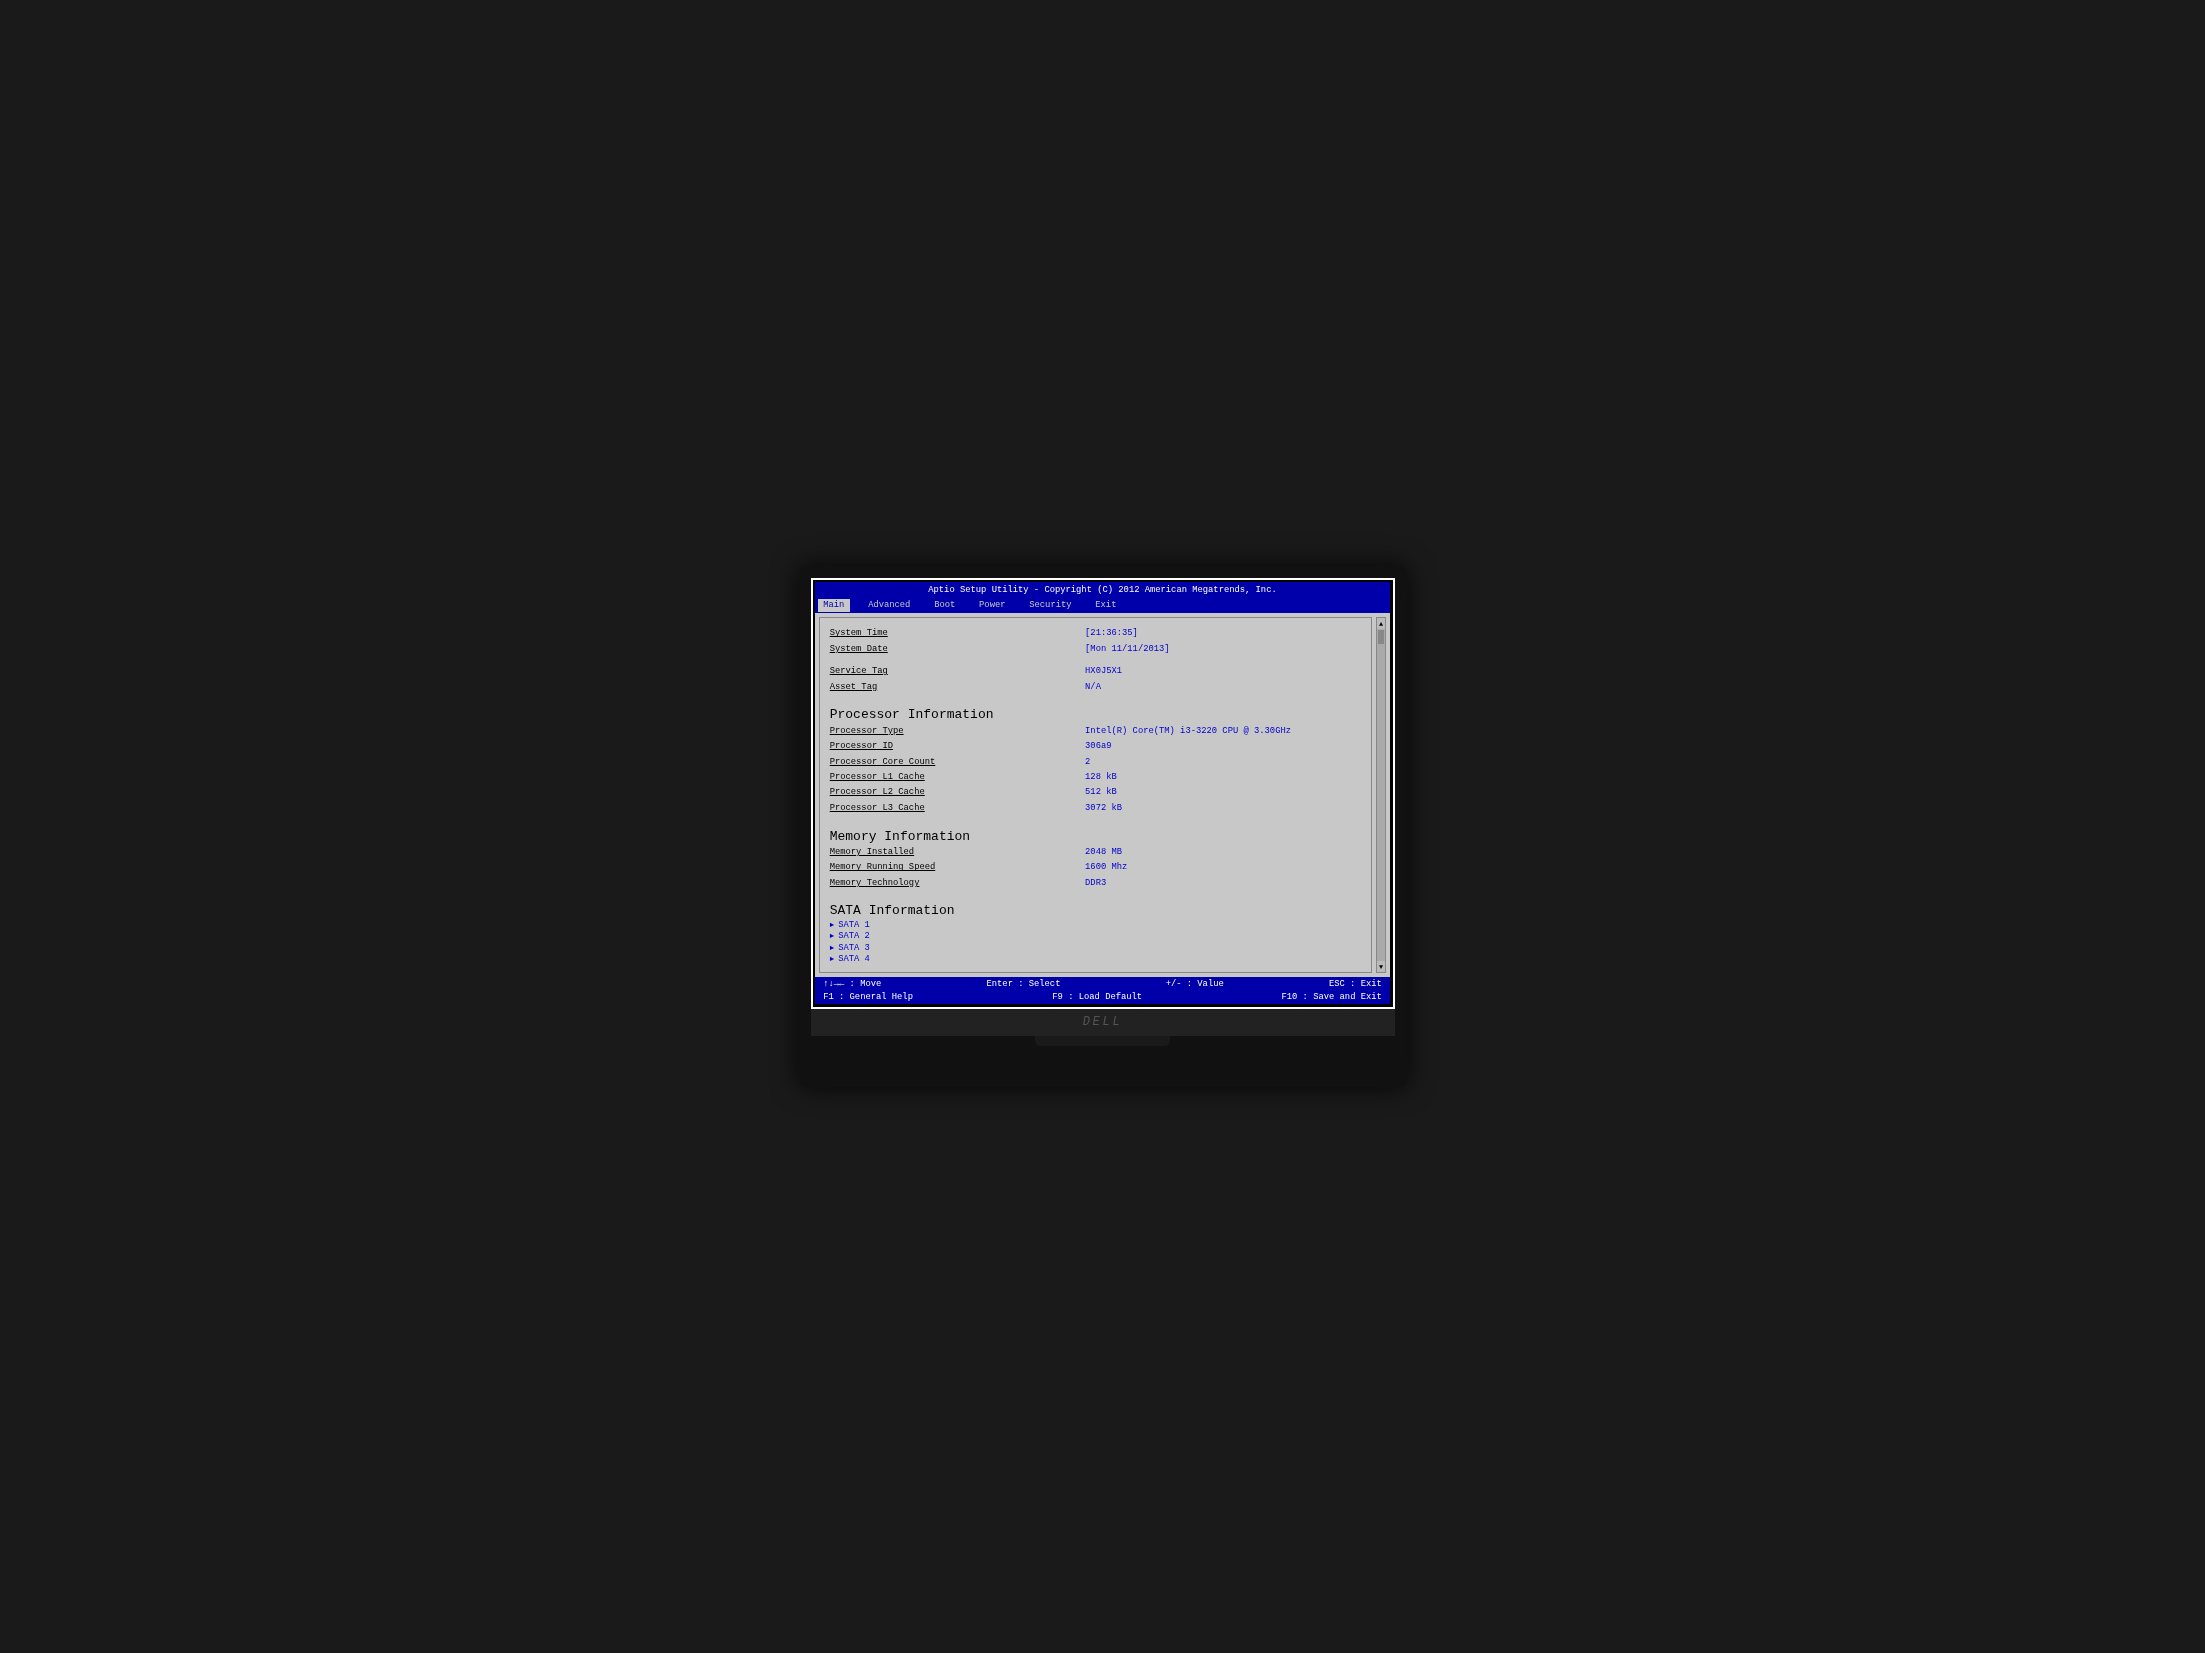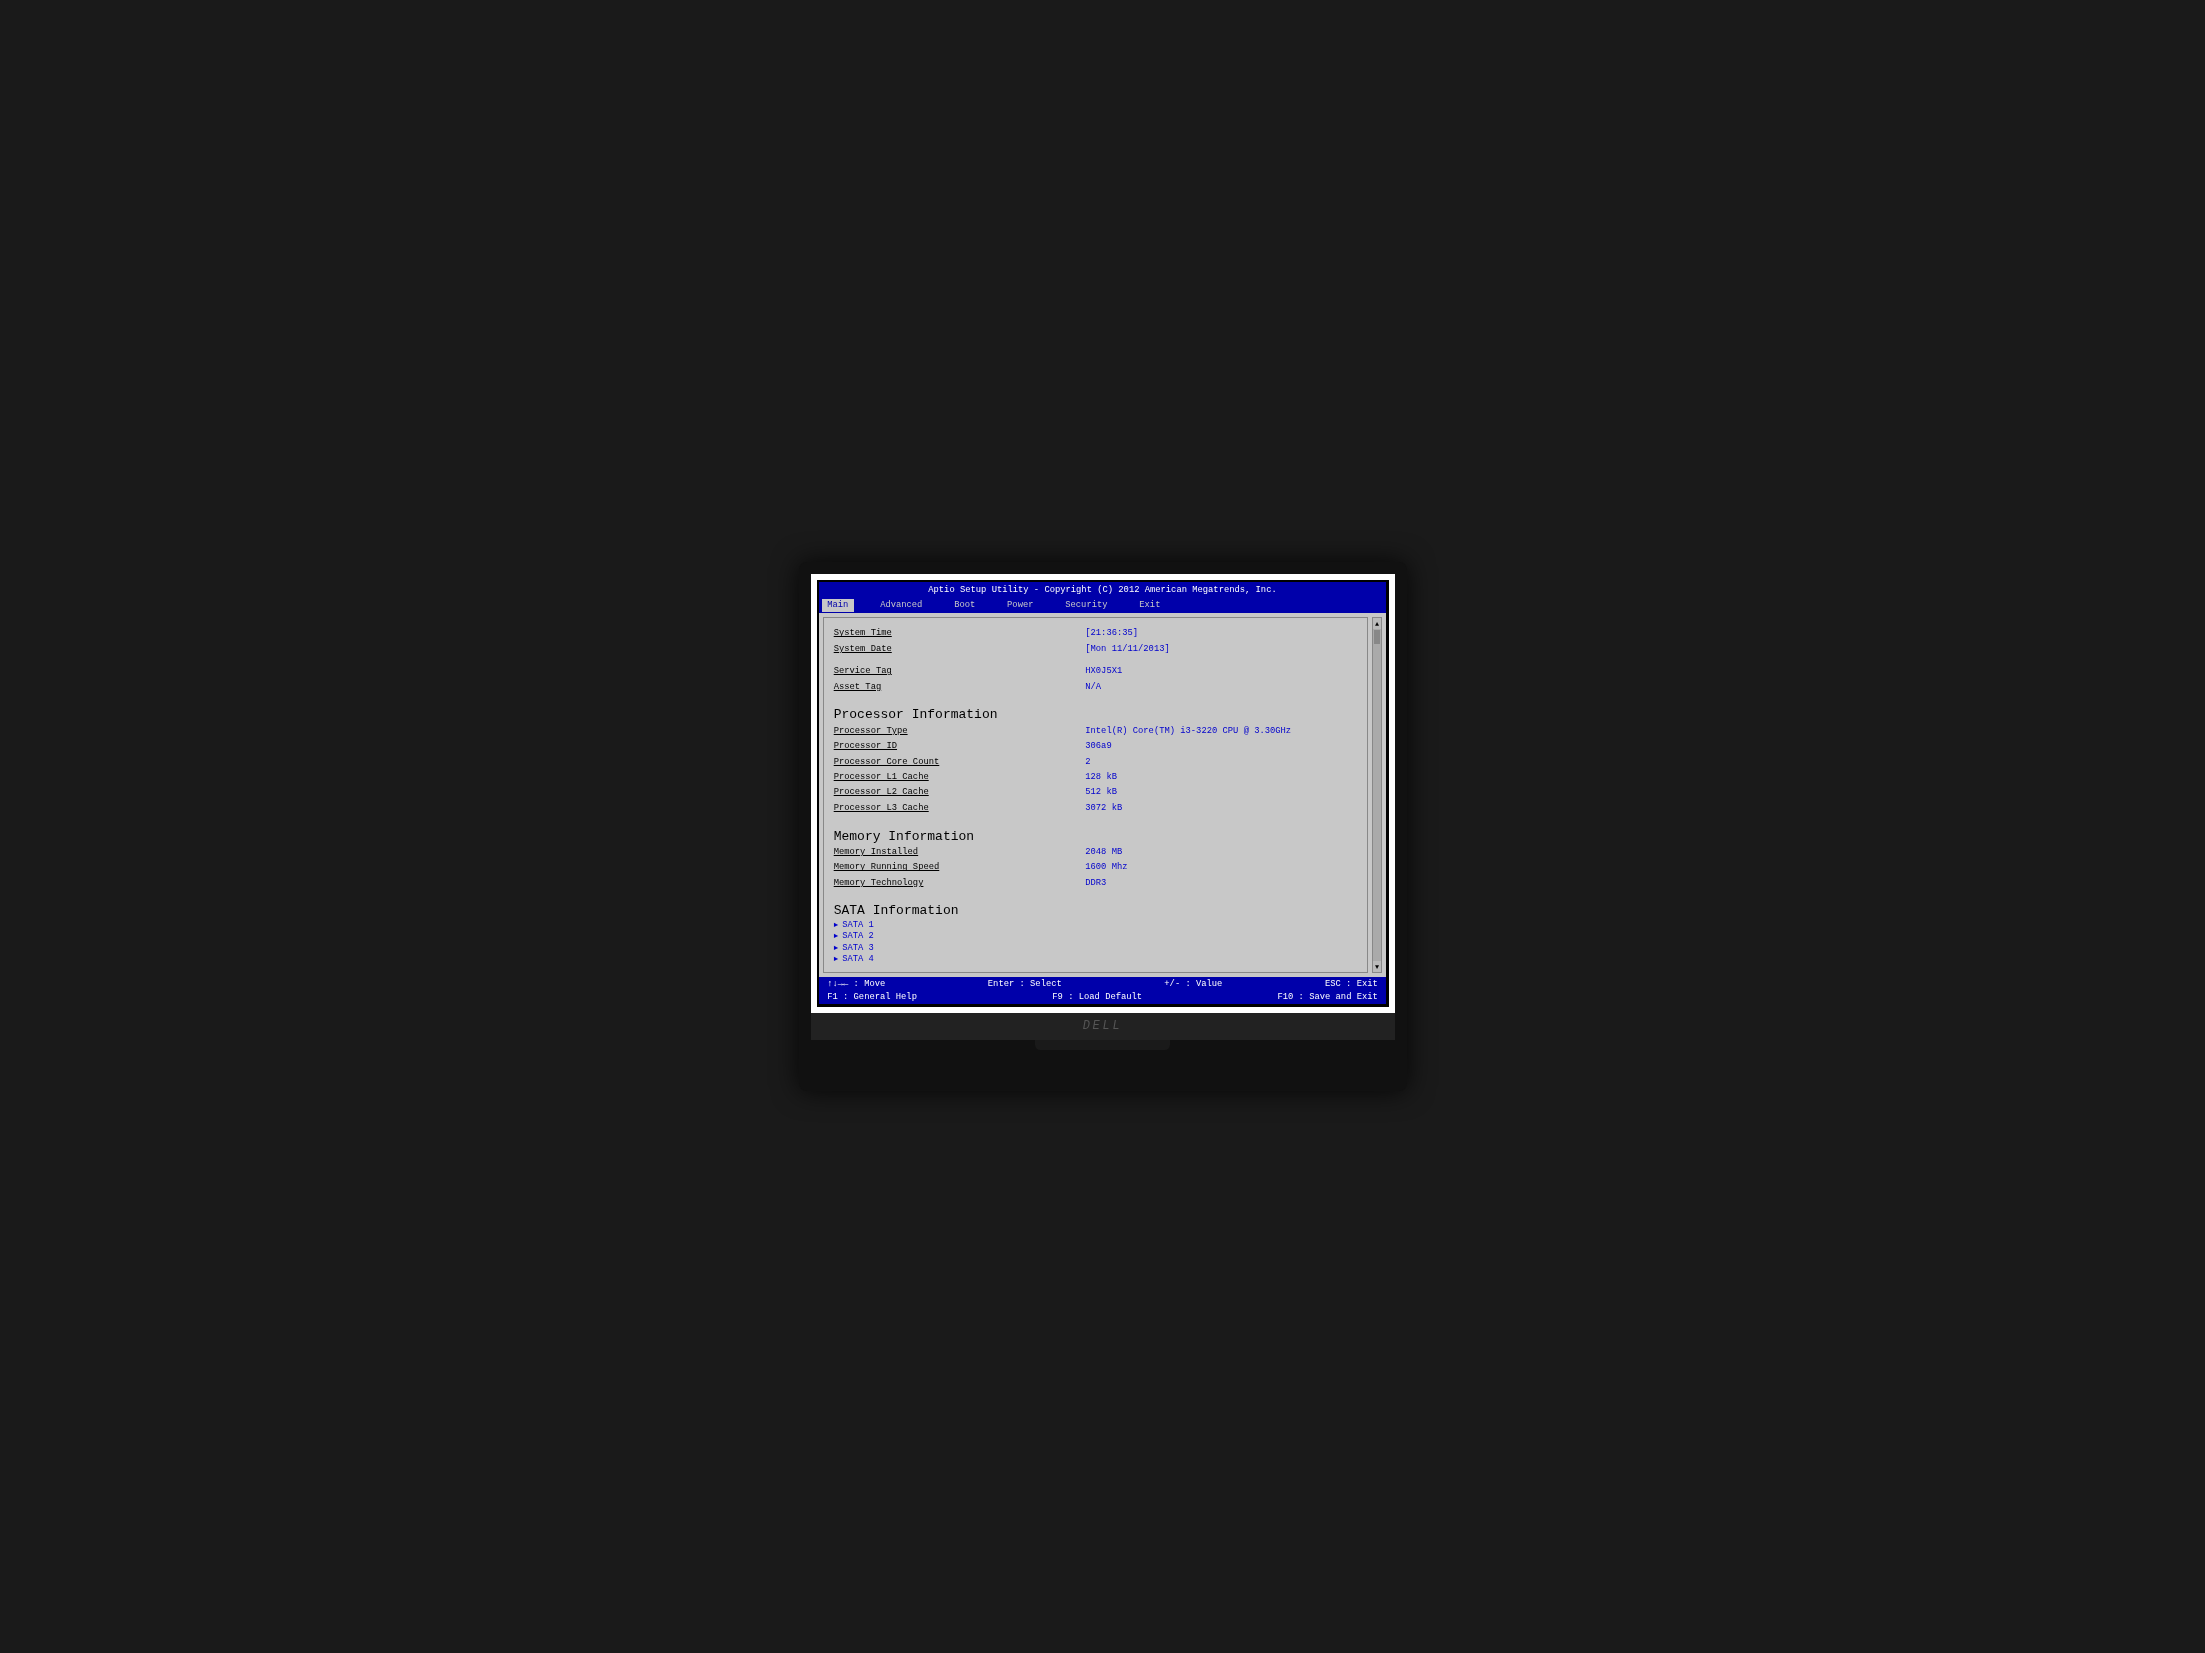--- a/index.html
+++ b/index.html
@@ -16,21 +16,21 @@
     .monitor-outer {
       background: #111;
       border-radius: 8px;
       padding: 12px 12px 41px 12px;
       box-shadow: 0 0 27px rgba(0,0,0,0.8);
       width: 608px;
     }
 
     .monitor-screen {
       background: #000;
-      border: 6px solid #ffffff;
+      border: 2px solid #ffffff;
       padding: 2.7px;
     }
 
     .bios-container {
       background: #c8c8c8;
       width: 100%;
       min-height: 351px;
       display: flex;
       flex-direction: column;
       font-size: 8.8px;
@@ -46,21 +46,21 @@
       font-size: 8.8px;
       font-weight: normal;
     }
 
     
     .menu-bar {
       background: #0000aa;
       display: flex;
       flex-direction: row;
       padding: 1.4px 2.7px;
-      gap: 21px;
+      gap: 13px;
     }
 
     .menu-item {
       color: #c8c8c8;
       padding: 1.4px 5.4px;
       cursor: pointer;
       font-size: 8.8px;
     }
 
     .menu-item.active {

